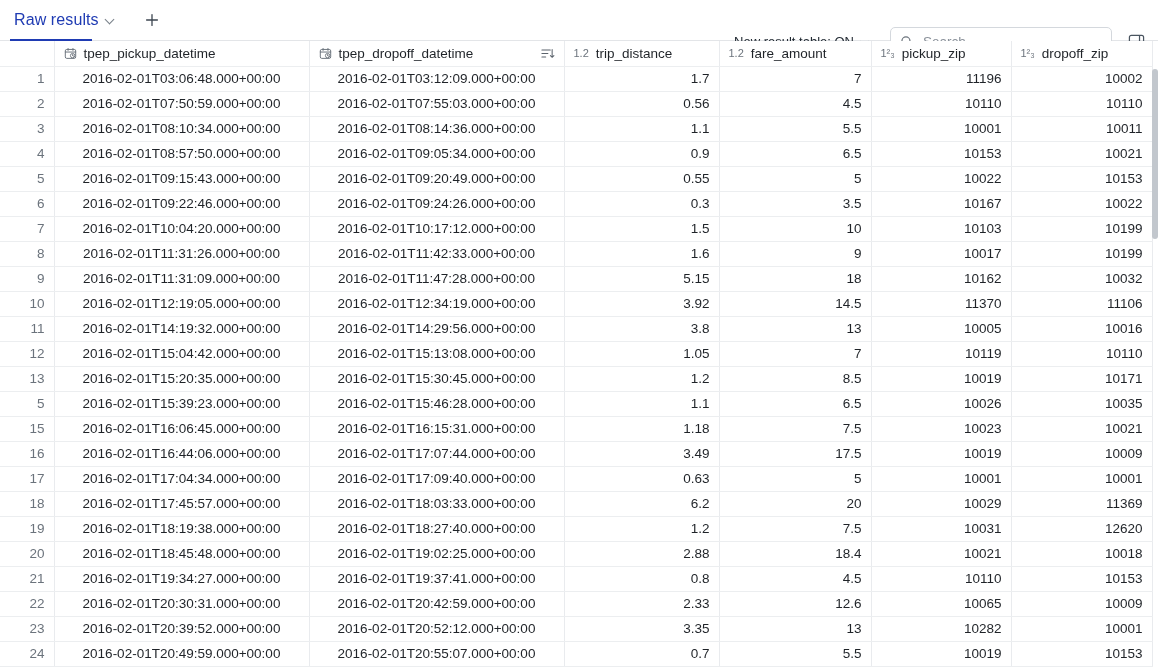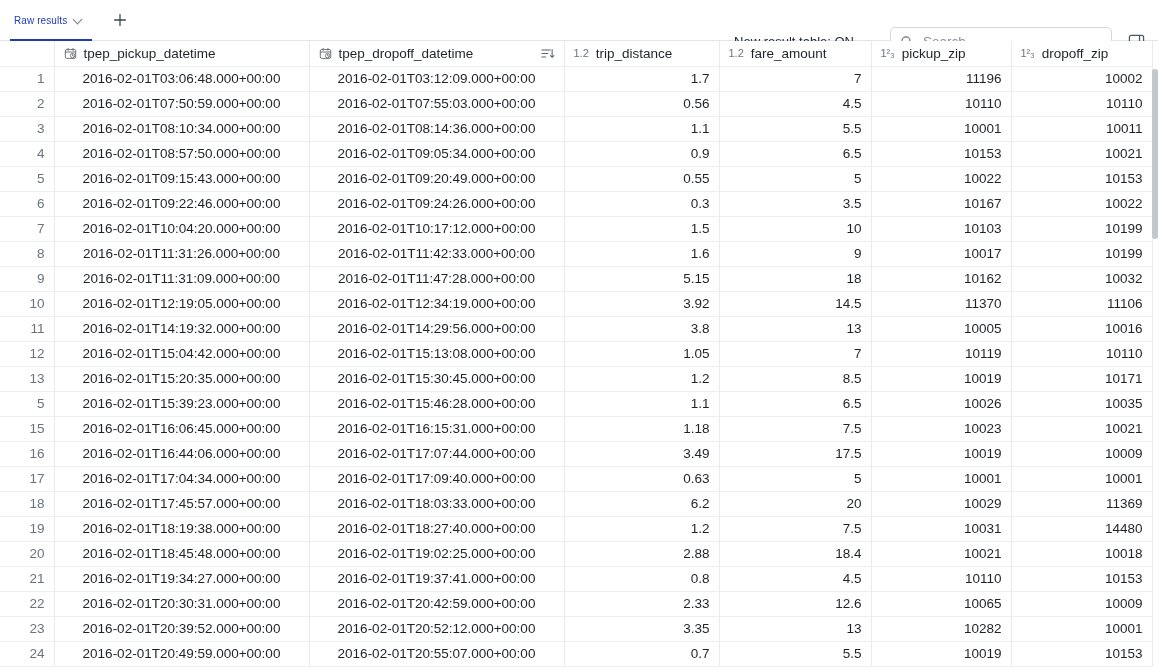--- a/index.html
+++ b/index.html
@@ -23,21 +23,21 @@
   }
   .tab {
     display: flex;
     align-items: center;
     gap: 6px;
     margin-left: 10px;
     padding: 0 4px;
     height: 40px;
   }
   .tab-label {
-    font-size: 10px;
+    font-size: 16px;
     color: #1f3bb3;
     font-weight: 400;
     letter-spacing: .1px;
   }
   .tab-underline {
     position: absolute;
     left: 10px;
     bottom: -1px;
     width: 82px;
     height: 2px;
@@ -490,21 +490,21 @@
           <td class="num">10029</td>
           <td class="num">11369</td>
         </tr>
         <tr>
           <td class="rownum">19</td>
           <td class="txt">2016-02-01T18:19:38.000+00:00</td>
           <td class="txt">2016-02-01T18:27:40.000+00:00</td>
           <td class="num">1.2</td>
           <td class="num">7.5</td>
           <td class="num">10031</td>
-          <td class="num">14480</td>
+          <td class="num">12620</td>
         </tr>
         <tr>
           <td class="rownum">20</td>
           <td class="txt">2016-02-01T18:45:48.000+00:00</td>
           <td class="txt">2016-02-01T19:02:25.000+00:00</td>
           <td class="num">2.88</td>
           <td class="num">18.4</td>
           <td class="num">10021</td>
           <td class="num">10018</td>
         </tr>

